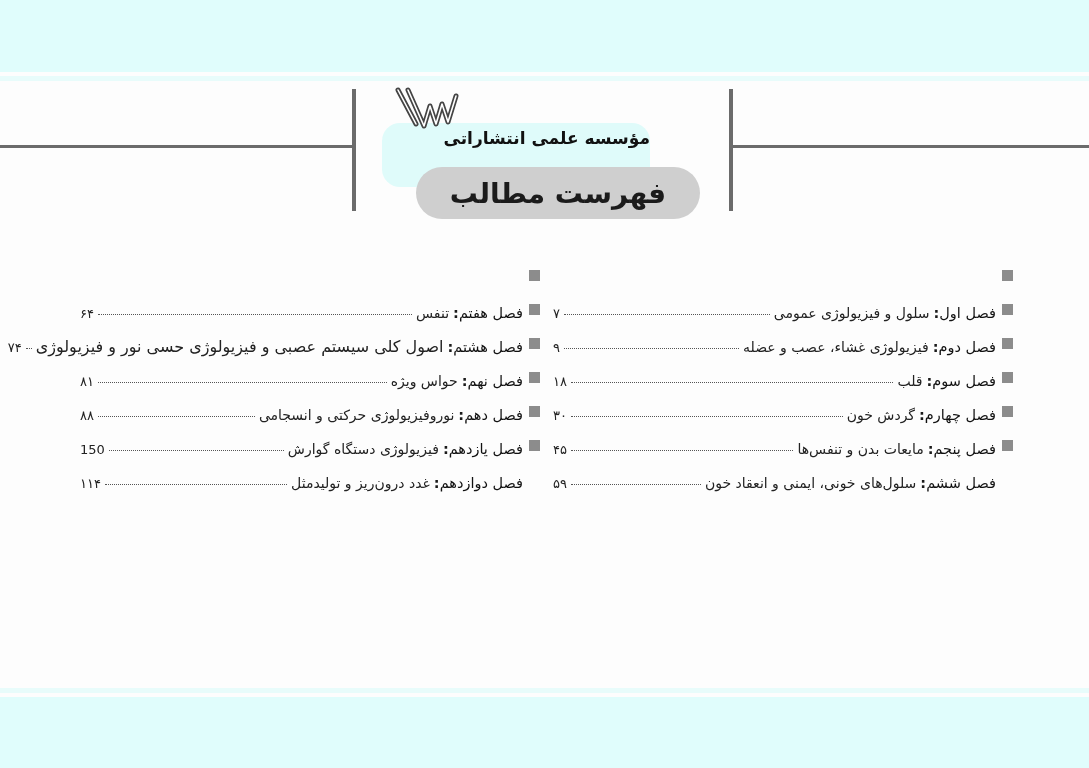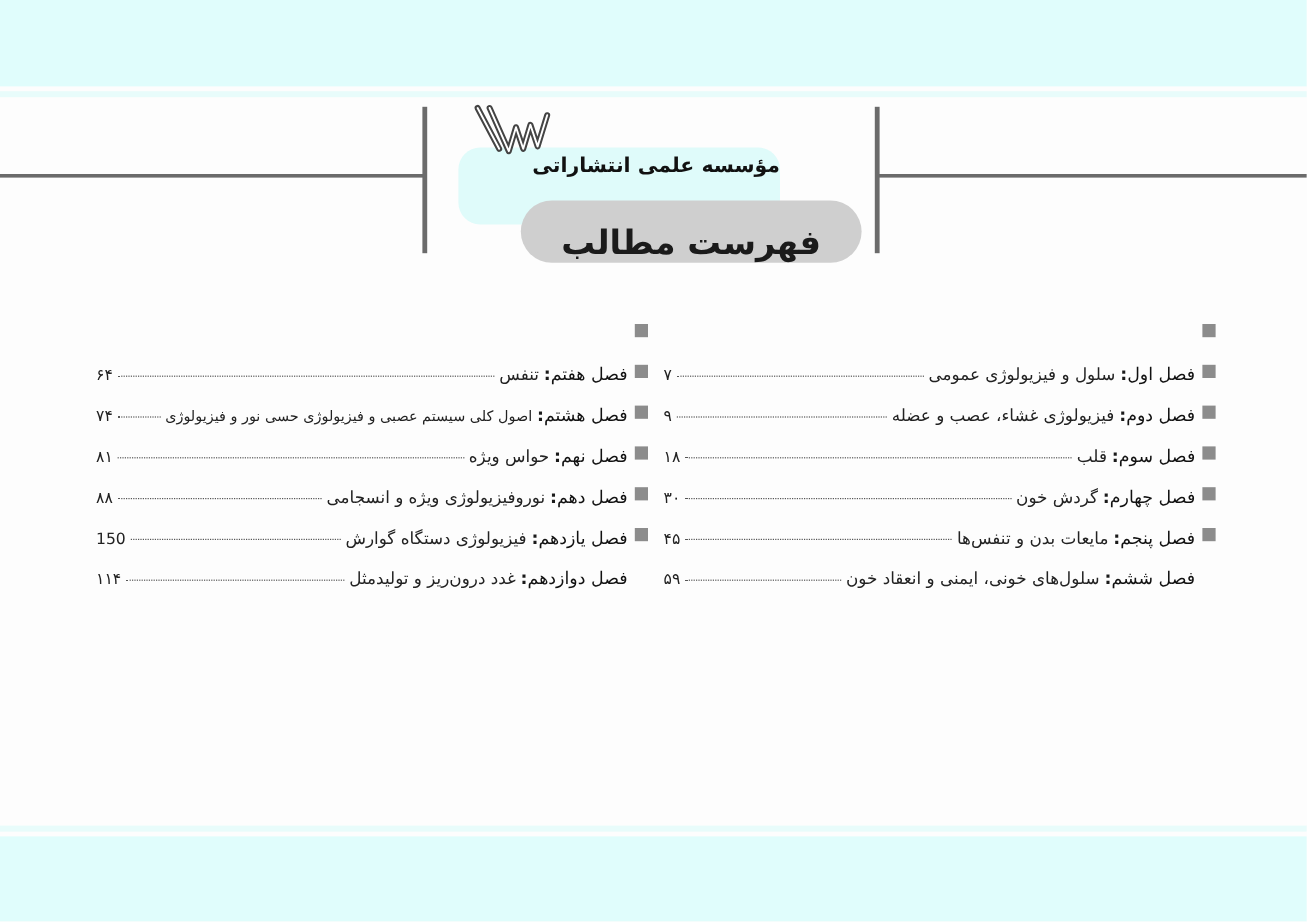--- a/index.html
+++ b/index.html
@@ -34,23 +34,23 @@
   }
   .logo {
     position:absolute; left:390px; top:84px; width:78px; height:58px;
   }
   .institute {
     position:absolute; left:440px; top:128px; width:210px;
     direction:rtl;
     font-weight:bold; font-size:17px; color:#111;
   }
   .title-pill {
-    position:absolute; left:434px; top:167px; width:284px; height:52px;
+    position:absolute; left:416px; top:167px; width:284px; height:52px;
     background:#cfcfcf; border-radius:26px;
-    display:flex; align-items:flex-end; justify-content:center;
+    display:flex; align-items:center; justify-content:center;
   }
   .title-pill span {
     direction:rtl; font-weight:bold; font-size:28px; color:#1b1b1b;
     letter-spacing:1px;
   }
 
   .toc-col { position:absolute; top:258px; width:460px; direction:rtl; }
   .toc-col.right { left:553px; }
   .toc-col.left { left:80px; }
   .toc-row {
@@ -157,37 +157,37 @@
     <span class="chap">فصل هفتم</span>
       <span class="colon">:</span>
     <span class="topic">تنفس</span>
     <span class="leader"></span>
     <span class="page">۶۴</span>
   </div>
   <div class="toc-row">
     <span class="bullet"></span>
     <span class="chap">فصل هشتم</span>
       <span class="colon">:</span>
-    <span class="topic" style="font-size:12px;">اصول کلی سیستم عصبی و فیزیولوژی حسی نور و فیزیولوژی</span>
+    <span class="topic" style="font-size:16px;">اصول کلی سیستم عصبی و فیزیولوژی حسی نور و فیزیولوژی</span>
     <span class="leader"></span>
     <span class="page">۷۴</span>
   </div>
   <div class="toc-row">
     <span class="bullet"></span>
     <span class="chap">فصل نهم</span>
       <span class="colon">:</span>
     <span class="topic">حواس ویژه</span>
     <span class="leader"></span>
     <span class="page">۸۱</span>
   </div>
   <div class="toc-row">
     <span class="bullet"></span>
     <span class="chap">فصل دهم</span>
       <span class="colon">:</span>
-    <span class="topic">نوروفیزیولوژی ویژه و انسجامی</span>
+    <span class="topic">نوروفیزیولوژی حرکتی و انسجامی</span>
     <span class="leader"></span>
     <span class="page">۸۸</span>
   </div>
   <div class="toc-row">
     <span class="bullet"></span>
     <span class="chap">فصل یازدهم</span>
       <span class="colon">:</span>
     <span class="topic">فیزیولوژی دستگاه گوارش</span>
     <span class="leader"></span>
     <span class="page">150</span>

